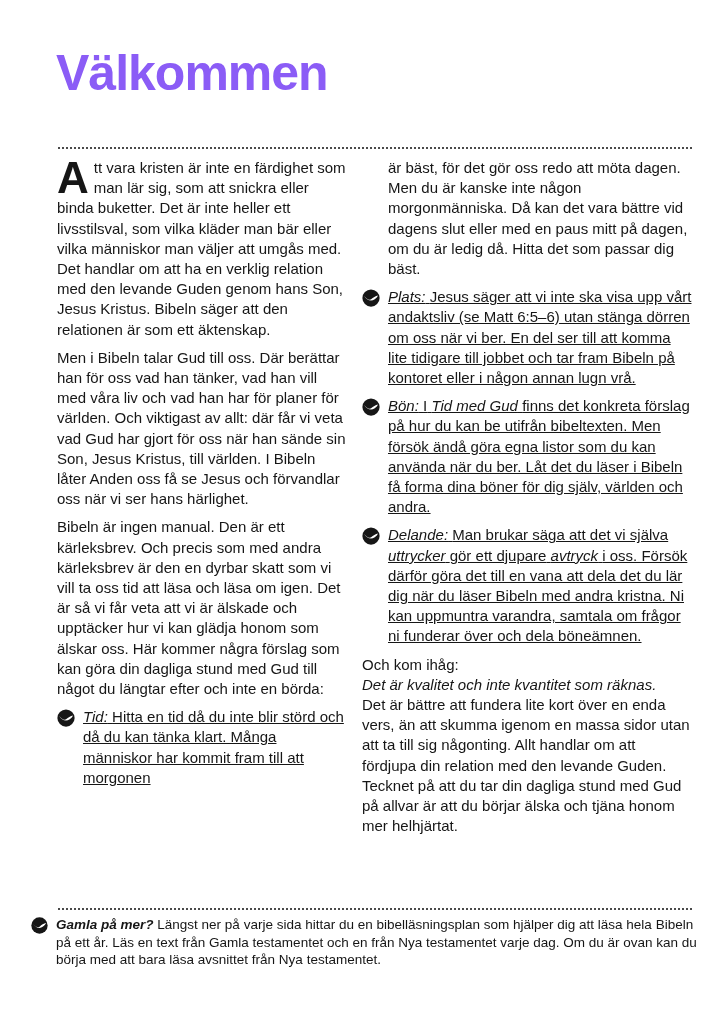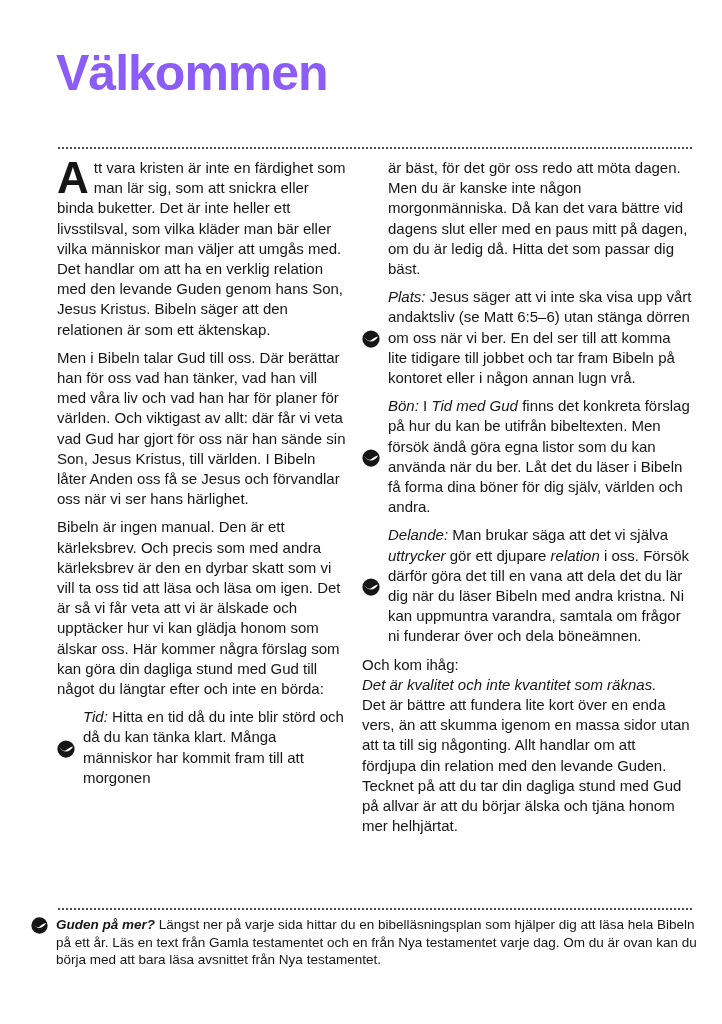--- a/index.html
+++ b/index.html
@@ -46,22 +46,23 @@
   .dropcap {
     float: left;
     font-size: 44px;
     line-height: 34px;
     padding: 3px 5px 0 0;
     font-weight: 600;
   }
 
   .bullet {
     display: flex;
-    align-items: center;
+    align-items: flex-start;
     margin: 0 0 8px 0;
+    text-decoration: underline;
   }
   .bullet .leaf {
     flex: 0 0 18px;
     width: 18px; height: 18px;
     margin-top: 2px;
   }
   .bullet .bullet-text { margin: 0 0 0 8px; }
   .bullet-label { font-style: italic; }
 
   .cont-indent { padding-left: 26px; }
@@ -166,37 +167,37 @@
       <span class="leaf">
         <svg class="leaf-svg" viewBox="0 0 24 24">
             <use href="#leafmark"></use>
           </svg>
       </span>
       <p class="para bullet-text">
         <span class="bullet-label">Delande:</span>
         <span>Man brukar säga att det vi själva</span>
         <span class="italic">uttrycker</span>
         <span>gör ett djupare</span>
-        <span class="italic">relation</span>
+        <span class="italic">avtryck</span>
         <span>i oss. Försök därför göra det till en vana att dela det du lär dig när du läser Bibeln med andra kristna. Ni kan uppmuntra varandra, samtala om frågor ni funderar över och dela böneämnen.</span>
       </p>
     </div>
 
     <p class="para remember-heading">Och kom ihåg:</p>
     <p class="para remember-italic italic">Det är kvalitet och inte kvantitet som räknas.</p>
     <p class="para">Det är bättre att fundera lite kort över en enda vers, än att skumma igenom en massa sidor utan att ta till sig någonting. Allt handlar om att fördjupa din relation med den levande Guden. Tecknet på att du tar din dagliga stund med Gud på allvar är att du börjar älska och tjäna honom mer helhjärtat.</p>
 
   </div>
 </div>
 
 <div class="rule rule-bottom"></div>
 
 <div class="footer">
   <span class="leaf">
     <svg class="leaf-svg" viewBox="0 0 24 24">
         <use href="#leafmark"></use>
       </svg>
   </span>
   <p class="footer-text">
-    <span class="footer-lead">Guden på mer?</span>
+    <span class="footer-lead">Gamla på mer?</span>
     <span>Längst ner på varje sida hittar du en bibelläsningsplan som hjälper dig att läsa hela Bibeln på ett år. Läs en text från Gamla testamentet och en från Nya testamentet varje dag. Om du är ovan kan du börja med att bara läsa avsnittet från Nya testamentet.</span>
   </p>
 </div>
 
 </body></html>

